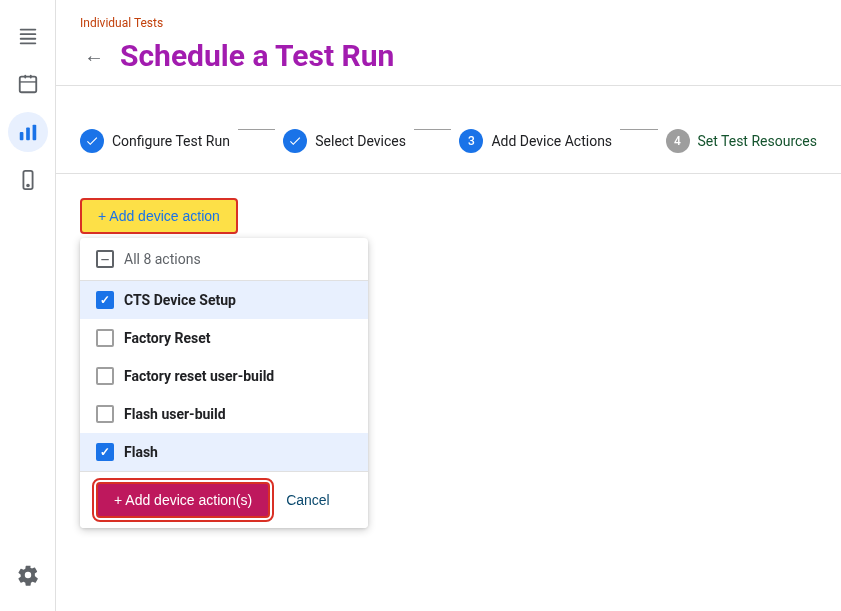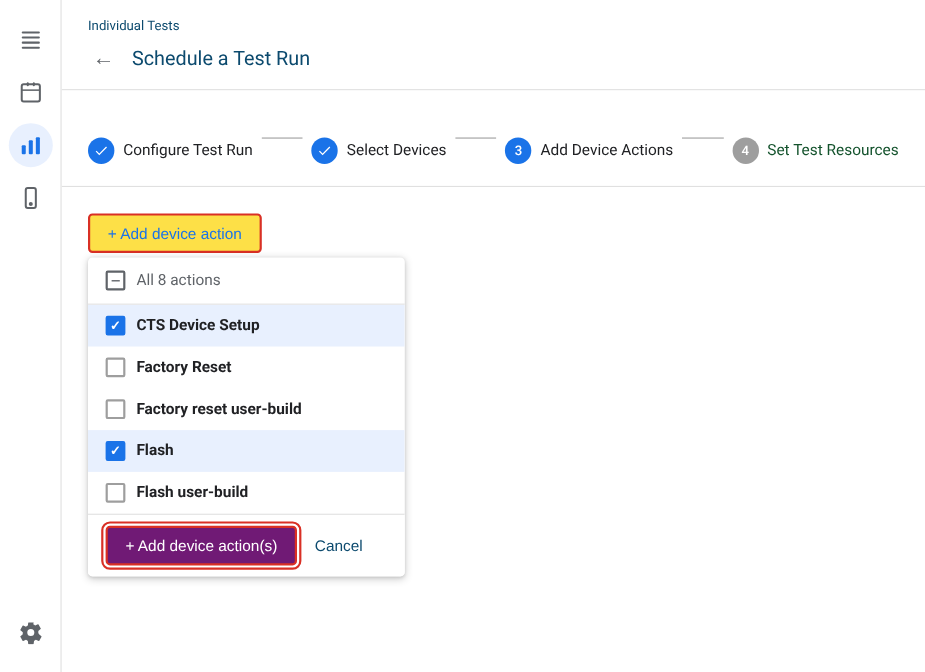--- a/index.html
+++ b/index.html
@@ -48,44 +48,44 @@
       overflow: hidden;
     }
 
     
     .header {
       padding: 16px 24px 12px;
       border-bottom: 1px solid #e0e0e0;
     }
     .breadcrumb {
       font-size: 12px;
-      color: #0c4a6e;
+      color: #c2410c;
       margin-bottom: 8px;
     }
     .page-title-row {
       display: flex;
       align-items: center;
       gap: 12px;
     }
     .back-btn {
       color: #5f6368;
       cursor: pointer;
       font-size: 20px;
       background: none;
       border: none;
       display: flex;
       align-items: center;
       justify-content: center;
       padding: 4px;
       border-radius: 50%;
     }
     .page-title {
-      font-size: 18px;
-      font-weight: 400;
-      color: #0c4a6e;
+      font-size: 30px;
+      font-weight: 700;
+      color: #a21caf;
     }
 
     
     .stepper {
       display: flex;
       align-items: center;
       padding: 20px 24px;
       gap: 0;
       border-bottom: 1px solid #e0e0e0;
     }
@@ -244,21 +244,21 @@
     .dropdown-footer {
       padding: 10px 16px;
       display: flex;
       align-items: center;
       gap: 12px;
       border-top: 1px solid #e0e0e0;
       background: #fff;
     }
     .add-actions-btn {
       padding: 8px 16px;
-      background: #701a75;
+      background: #be185d;
       color: #fff;
       border: 2px solid #d93025;
       border-radius: 4px;
       font-size: 14px;
       font-weight: 500;
       cursor: pointer;
       outline: 2px solid #d93025;
       outline-offset: 2px;
     }
     .cancel-btn {
@@ -380,30 +380,30 @@
         <div class="dropdown-item">
           <div class="checkbox"></div>
           <span>Factory Reset</span>
         </div>
 
         <div class="dropdown-item">
           <div class="checkbox"></div>
           <span>Factory reset user-build</span>
         </div>
 
+        <div class="dropdown-item">
+          <div class="checkbox"></div>
+          <span>Flash user-build</span>
+        </div>
+
         <div class="dropdown-item selected">
           <div class="checkbox checked"></div>
           <span>Flash</span>
         </div>
 
-        <div class="dropdown-item">
-          <div class="checkbox"></div>
-          <span>Flash user-build</span>
-        </div>
-
       </div>
 
       <div class="dropdown-footer">
         <button class="add-actions-btn">+ Add device action(s)</button>
         <button class="cancel-btn">Cancel</button>
       </div>
 
     </div>
   </div>
 

